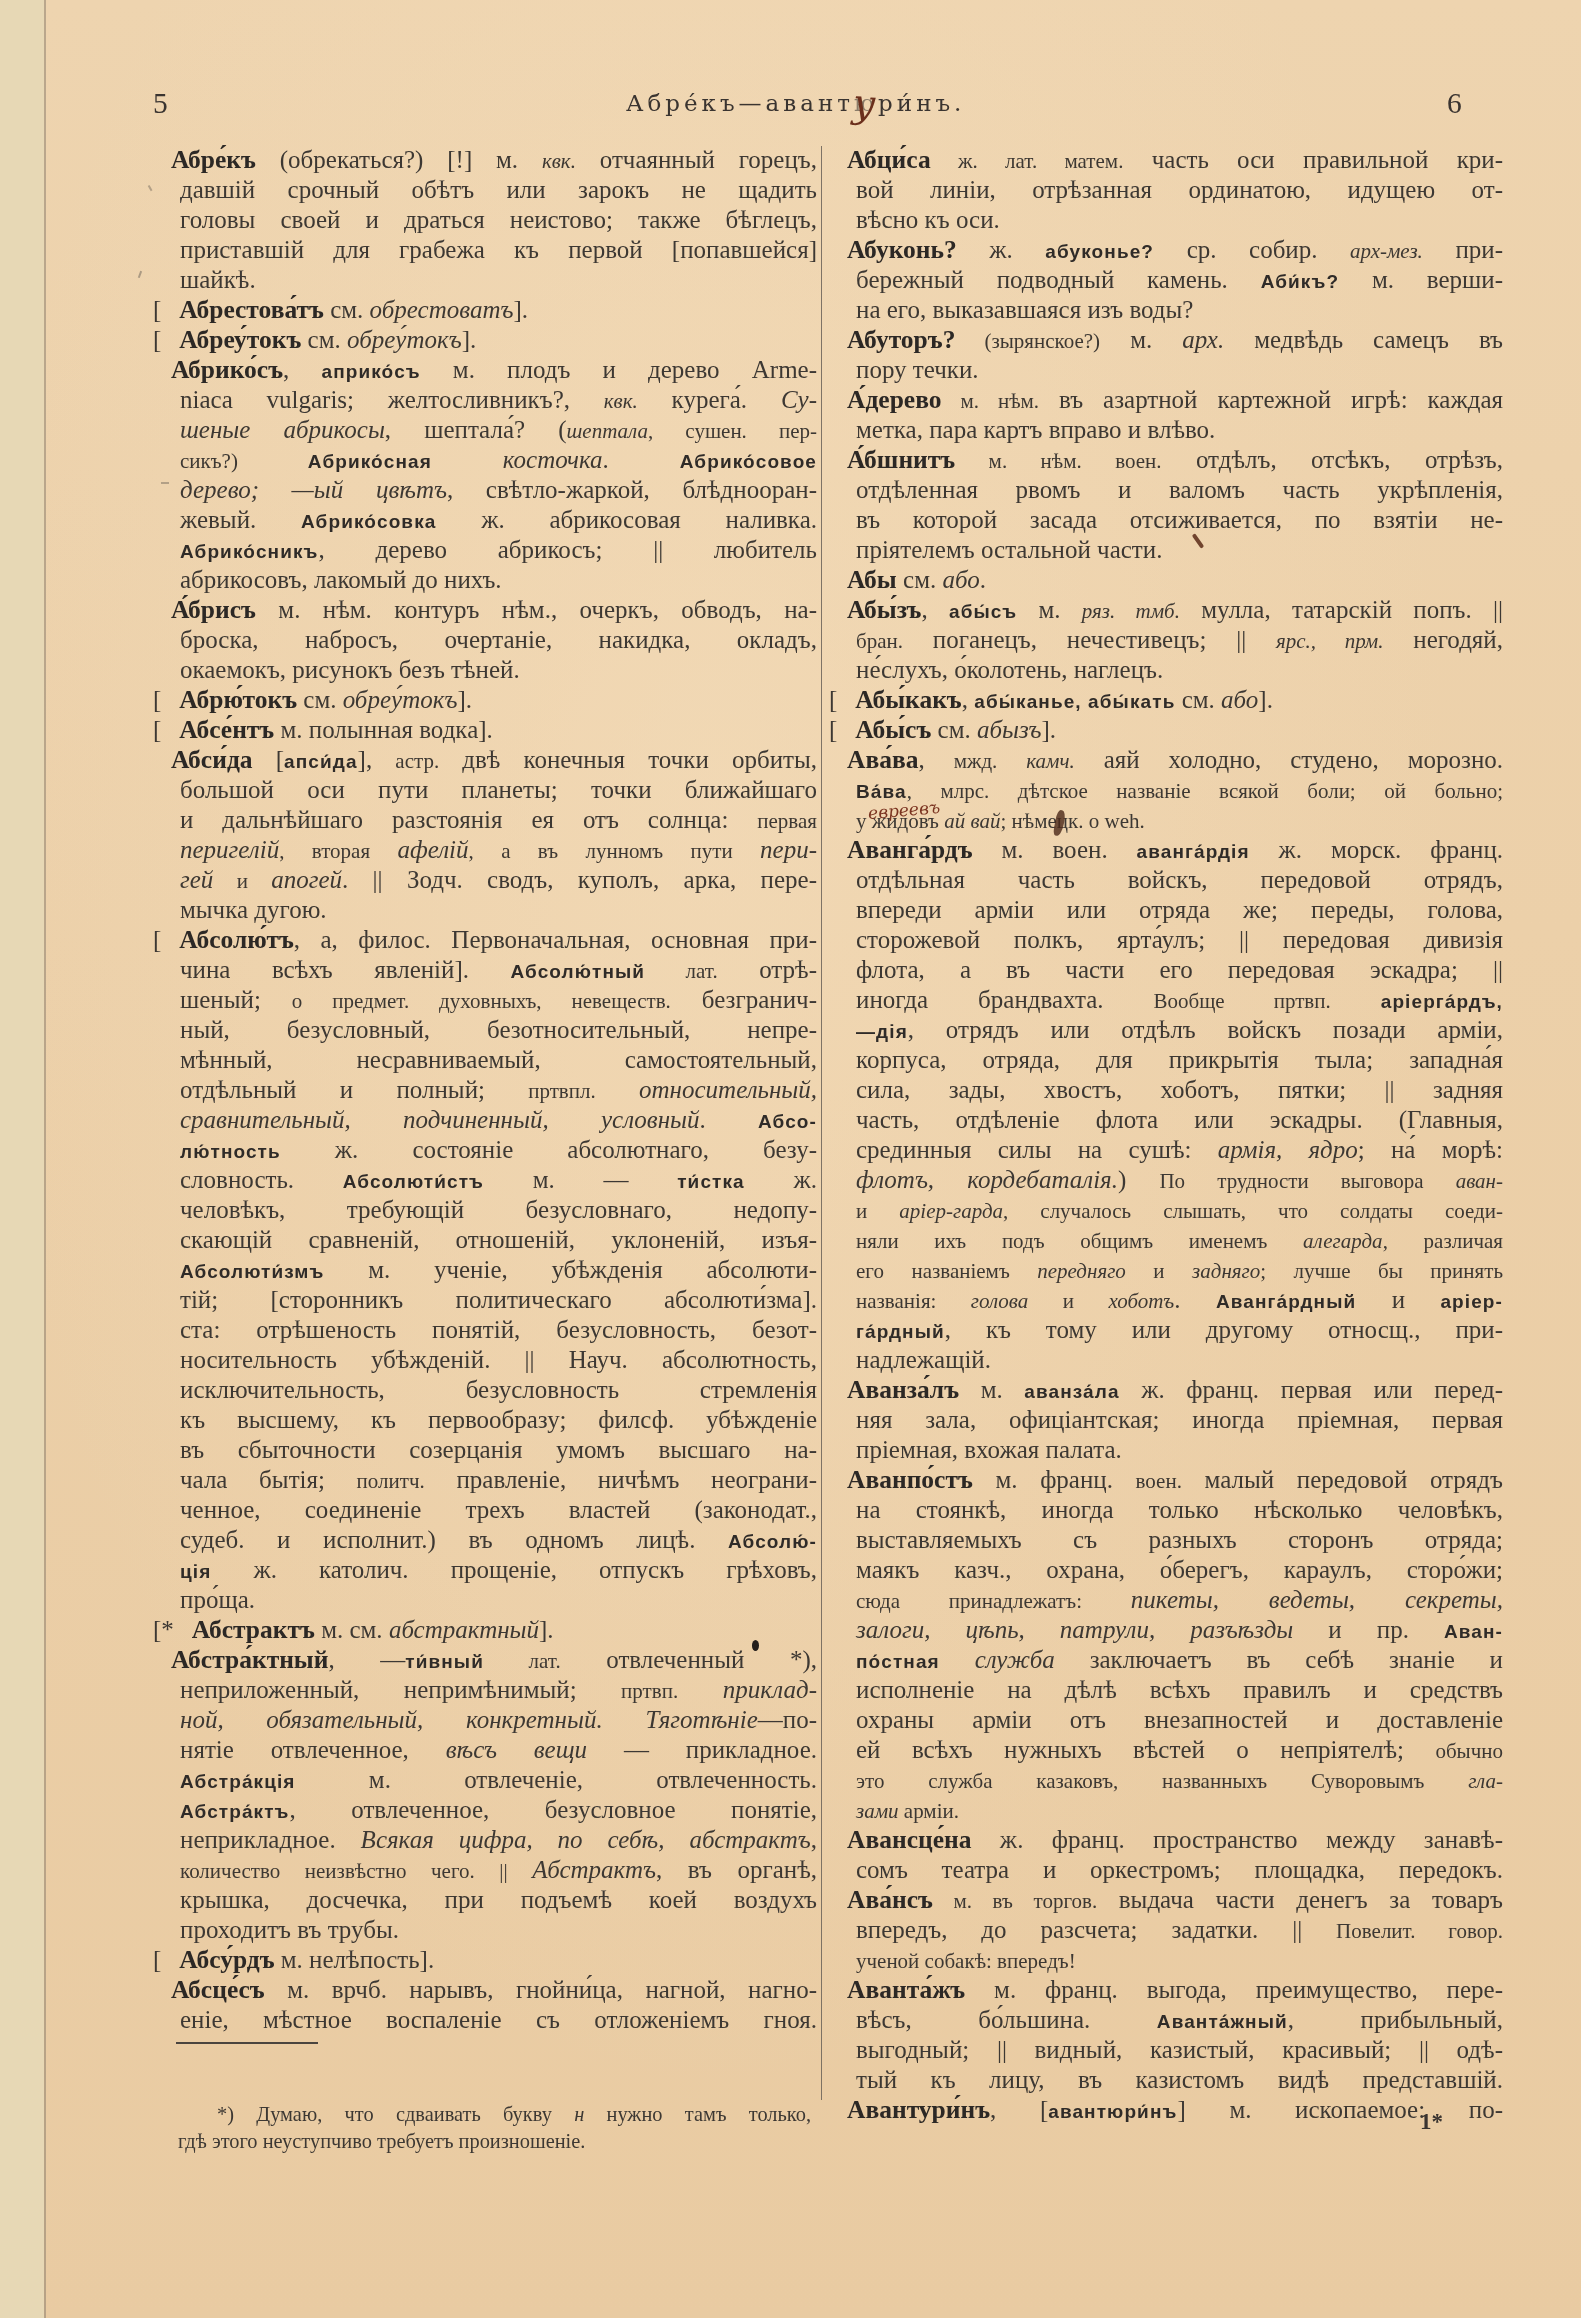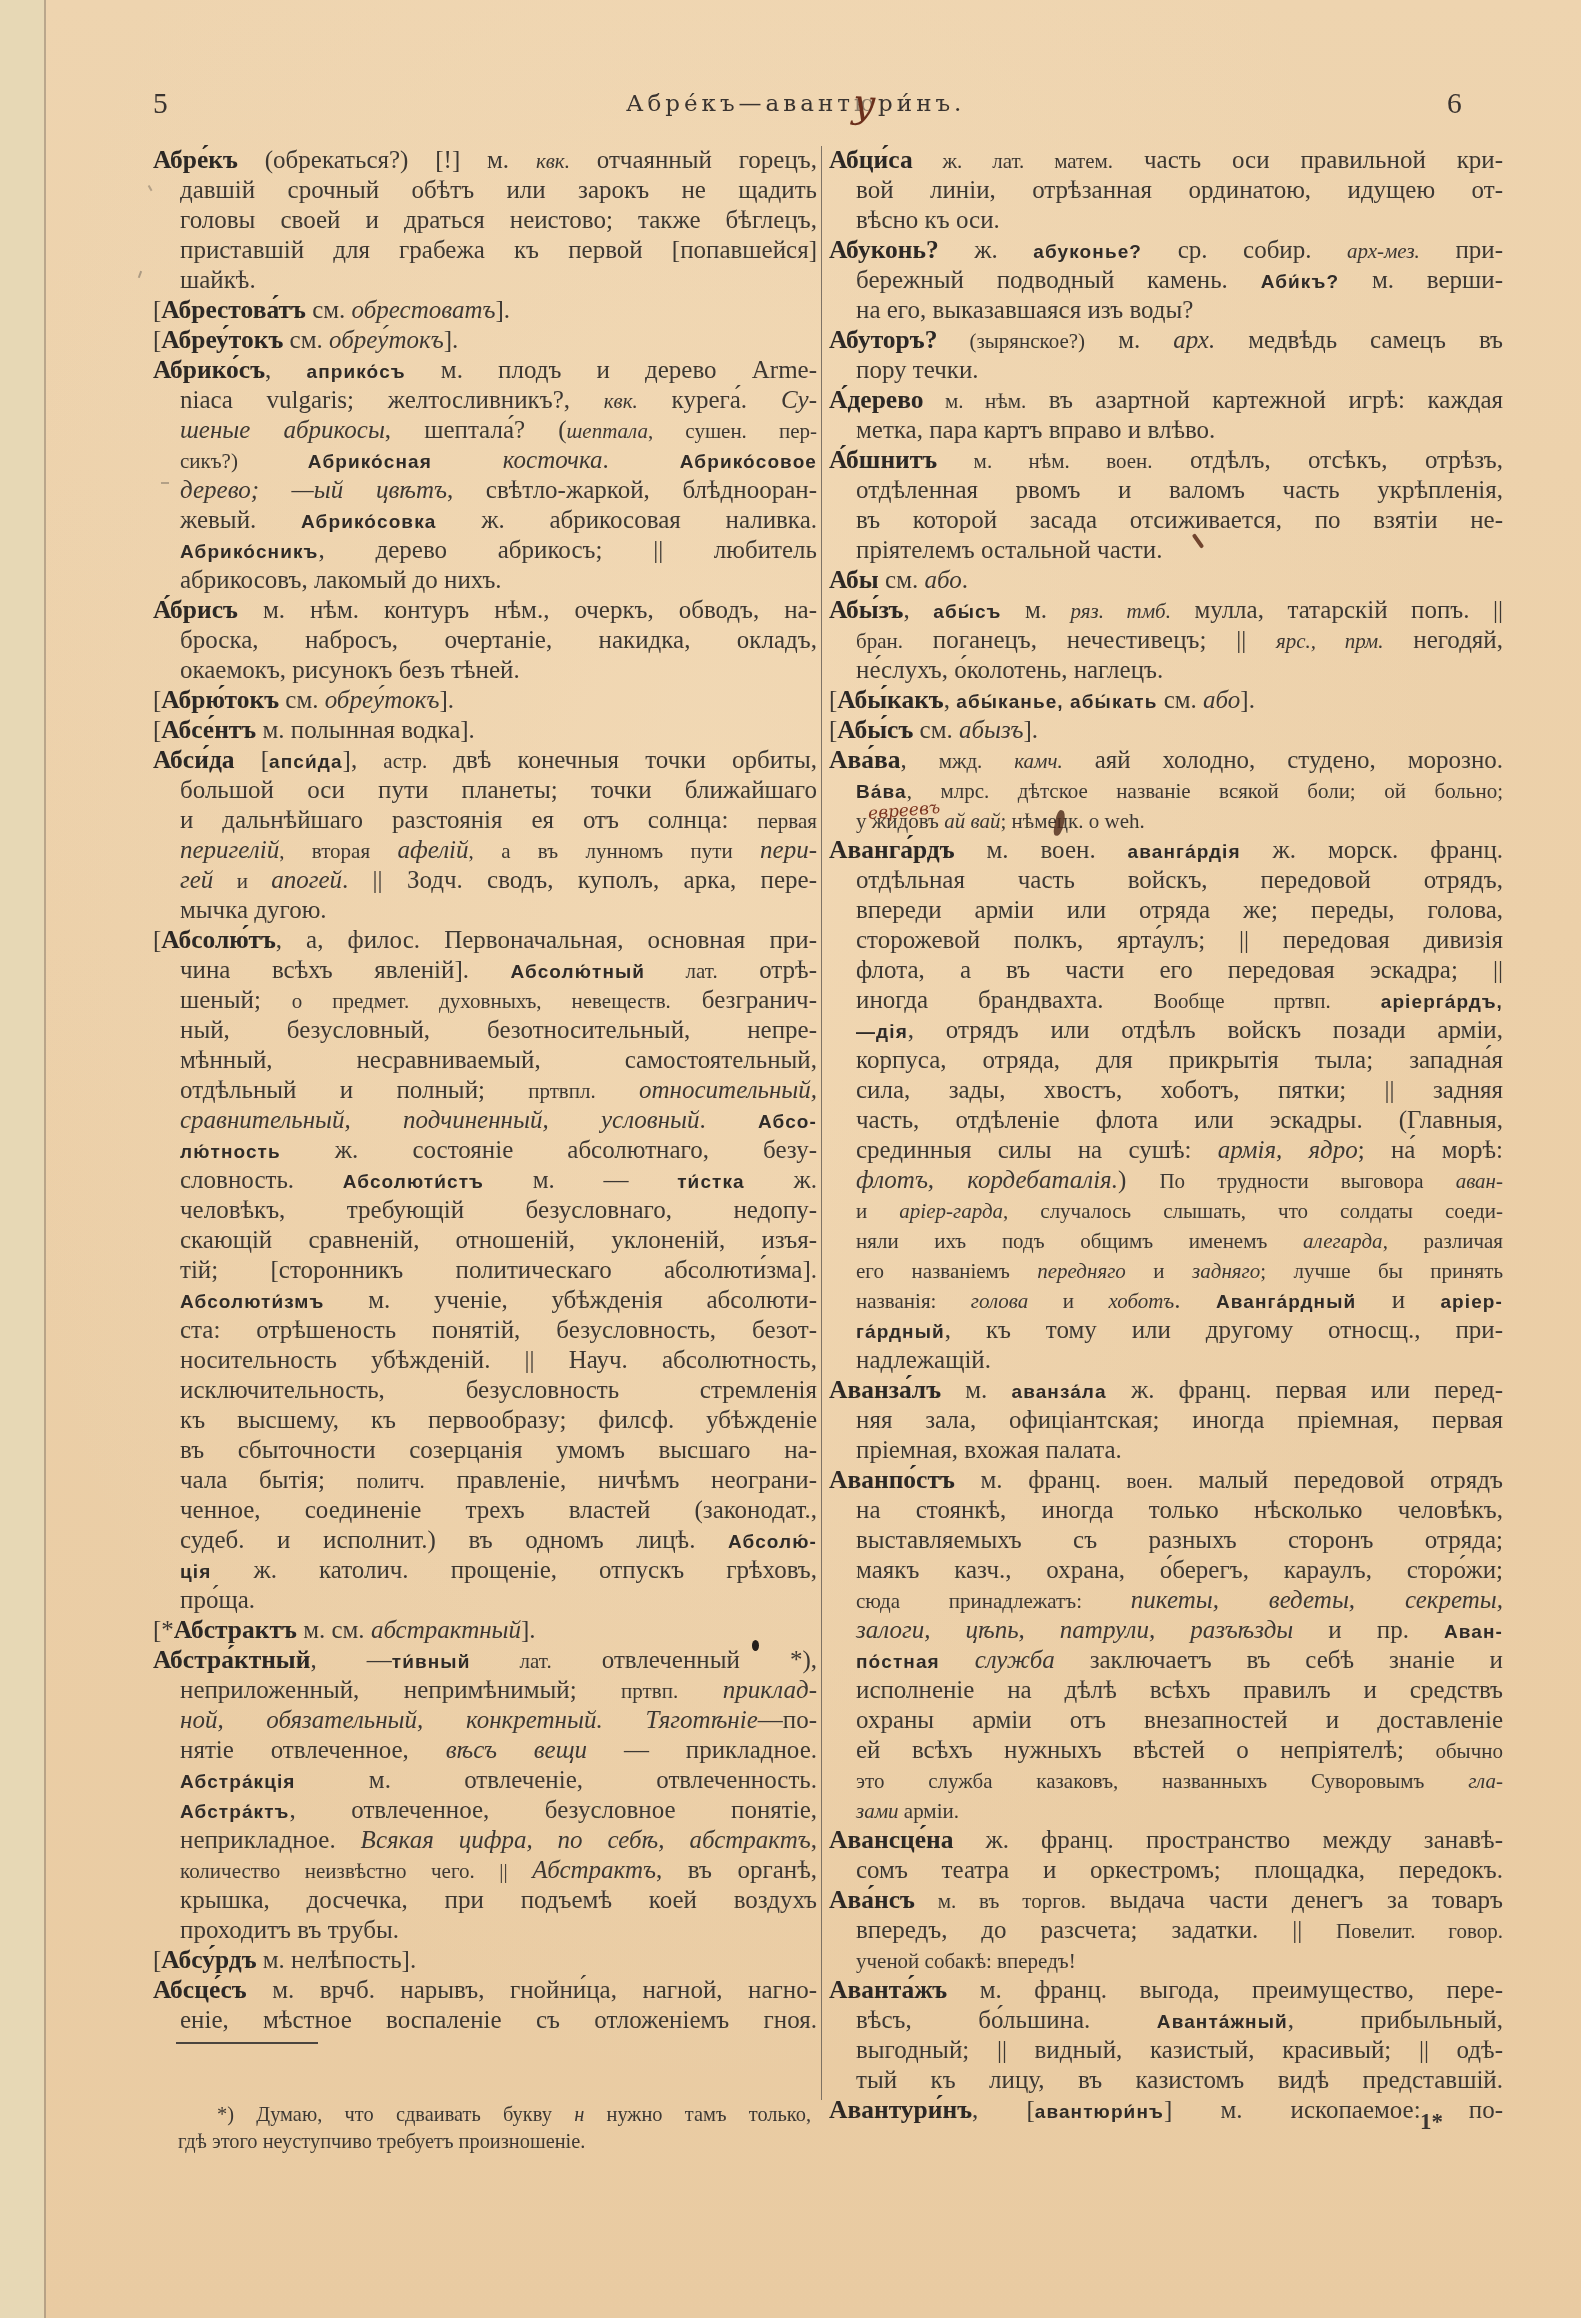--- a/index.html
+++ b/index.html
@@ -41,21 +41,21 @@
   .line {
     height:30px; line-height:30px; font-size:25px;
     text-align:justify; text-align-last:justify;
     overflow:hidden; box-sizing:border-box; white-space:normal;
   }
   .line.cont { padding-left:27px; }
   .line.end  { text-align-last:left; }
   .line.ov   { overflow:visible; }
 
   .seg { line-height:1; }
-  .seg.h  { font-weight:bold; font-size:25.5px; color:#2c2825; }
+  .seg.h  { font-weight:bold; font-size:25.5px; color:#2c2825;margin-left:18px; }
   .seg.b  { font-family:"Liberation Sans","DejaVu Sans",sans-serif; font-weight:bold; font-size:19px; letter-spacing:1.1px; color:#2f2b28; }
   .seg.i  { font-style:italic; }
   .seg.s  { font-size:21px; }
   .seg.si { font-size:21px; font-style:italic; }
   .seg.sm { font-size:21px; position:relative; display:inline-block; }
   .seg.sm::after {
     content:""; position:absolute; left:-1.7px; top:-1.1px; width:8.5px; height:26px;
     background:#4b2819; border-radius:45% 45% 60% 30%; opacity:.8; transform:rotate(10deg);
   }
   .annotated { position:relative; display:inline-block; }
@@ -127,22 +127,22 @@
       <div class="line cont"><span class="seg n">чина всѣхъ явленій]. </span><span class="seg b">Абсолю́тный</span><span class="seg s"> лат.</span><span class="seg n"> отрѣ-</span></div>
       <div class="line cont"><span class="seg n">шеный; </span><span class="seg s">о предмет. духовныхъ, невеществ.</span><span class="seg n"> безгранич-</span></div>
       <div class="line cont"><span class="seg n">ный, безусловный, безотносительный, непре-</span></div>
       <div class="line cont"><span class="seg n">мѣнный, несравниваемый, самостоятельный,</span></div>
       <div class="line cont"><span class="seg n">отдѣльный и полный; </span><span class="seg s">пртвпл.</span><span class="seg n"> </span><span class="seg i">относительный,</span></div>
       <div class="line cont"><span class="seg i">сравнительный, подчиненный, условный</span><span class="seg n">. </span><span class="seg b">Абсо-</span></div>
       <div class="line cont"><span class="seg b">лю́тность</span><span class="seg n"> ж. состояніе абсолютнаго, безу-</span></div>
       <div class="line cont"><span class="seg n">словность. </span><span class="seg b">Абсолюти́стъ</span><span class="seg n"> м. — </span><span class="seg b">ти́стка</span><span class="seg n"> ж.</span></div>
       <div class="line cont"><span class="seg n">человѣкъ, требующій безусловнаго, недопу-</span></div>
       <div class="line cont"><span class="seg n">скающій сравненій, отношеній, уклоненій, изъя-</span></div>
+      <div class="line cont"><span class="seg b">Абсолюти́змъ</span><span class="seg n"> м. ученіе, убѣжденія абсолюти-</span></div>
       <div class="line cont"><span class="seg n">тій; [сторонникъ политическаго абсолюти́зма].</span></div>
-      <div class="line cont"><span class="seg b">Абсолюти́змъ</span><span class="seg n"> м. ученіе, убѣжденія абсолюти-</span></div>
       <div class="line cont"><span class="seg n">ста: отрѣшеность понятій, безусловность, безот-</span></div>
       <div class="line cont"><span class="seg n">носительность убѣжденій. || Науч. абсолютность,</span></div>
       <div class="line cont"><span class="seg n">исключительность, безусловность стремленія</span></div>
       <div class="line cont"><span class="seg n">къ высшему, къ первообразу; филсф. убѣжденіе</span></div>
       <div class="line cont"><span class="seg n">въ сбыточности созерцанія умомъ высшаго на-</span></div>
       <div class="line cont"><span class="seg n">чала бытія; </span><span class="seg s">политч.</span><span class="seg n"> правленіе, ничѣмъ неограни-</span></div>
       <div class="line cont"><span class="seg n">ченное, соединеніе трехъ властей (законодат.,</span></div>
       <div class="line cont"><span class="seg n">судеб. и исполнит.) въ одномъ лицѣ. </span><span class="seg b">Абсолю́-</span></div>
       <div class="line cont"><span class="seg b">ція</span><span class="seg n"> ж. католич. прощеніе, отпускъ грѣховъ,</span></div>
       <div class="line cont end"><span class="seg n">про́ща.</span></div>

